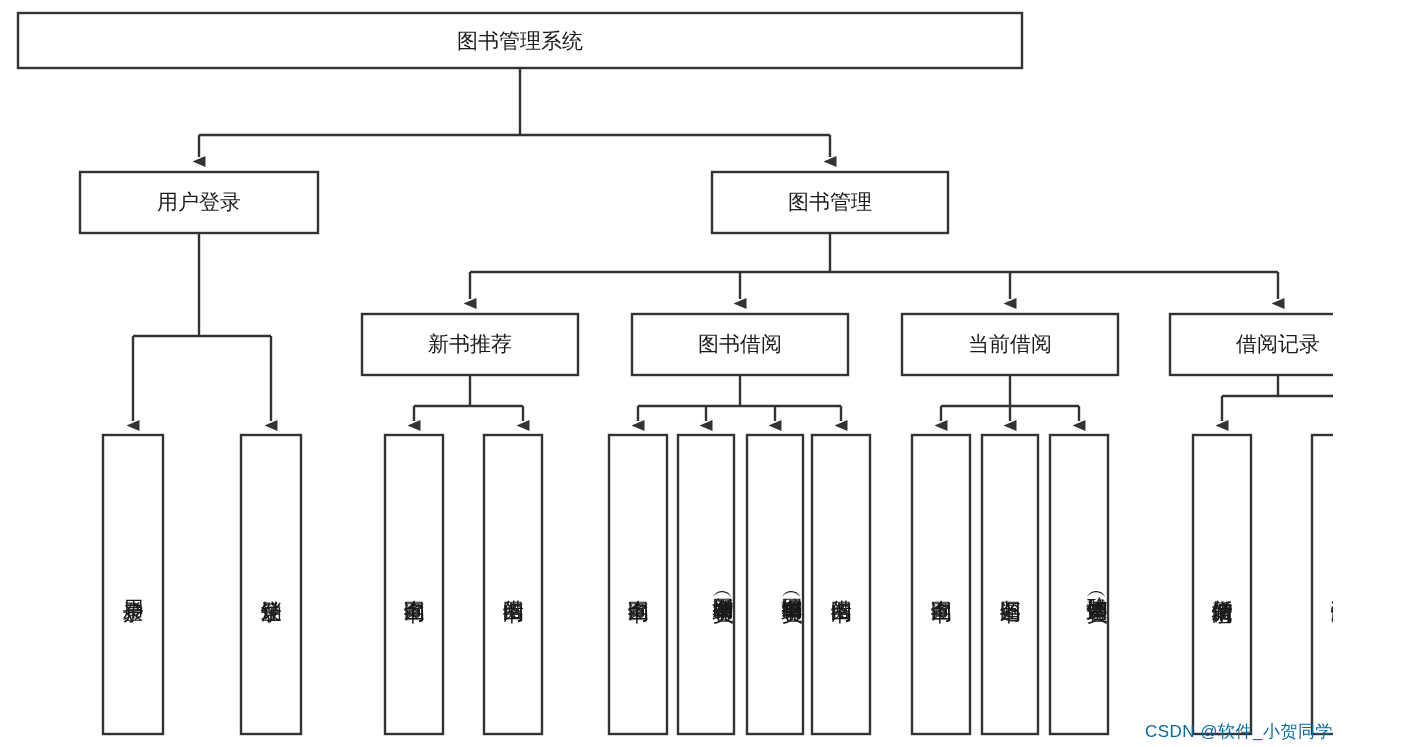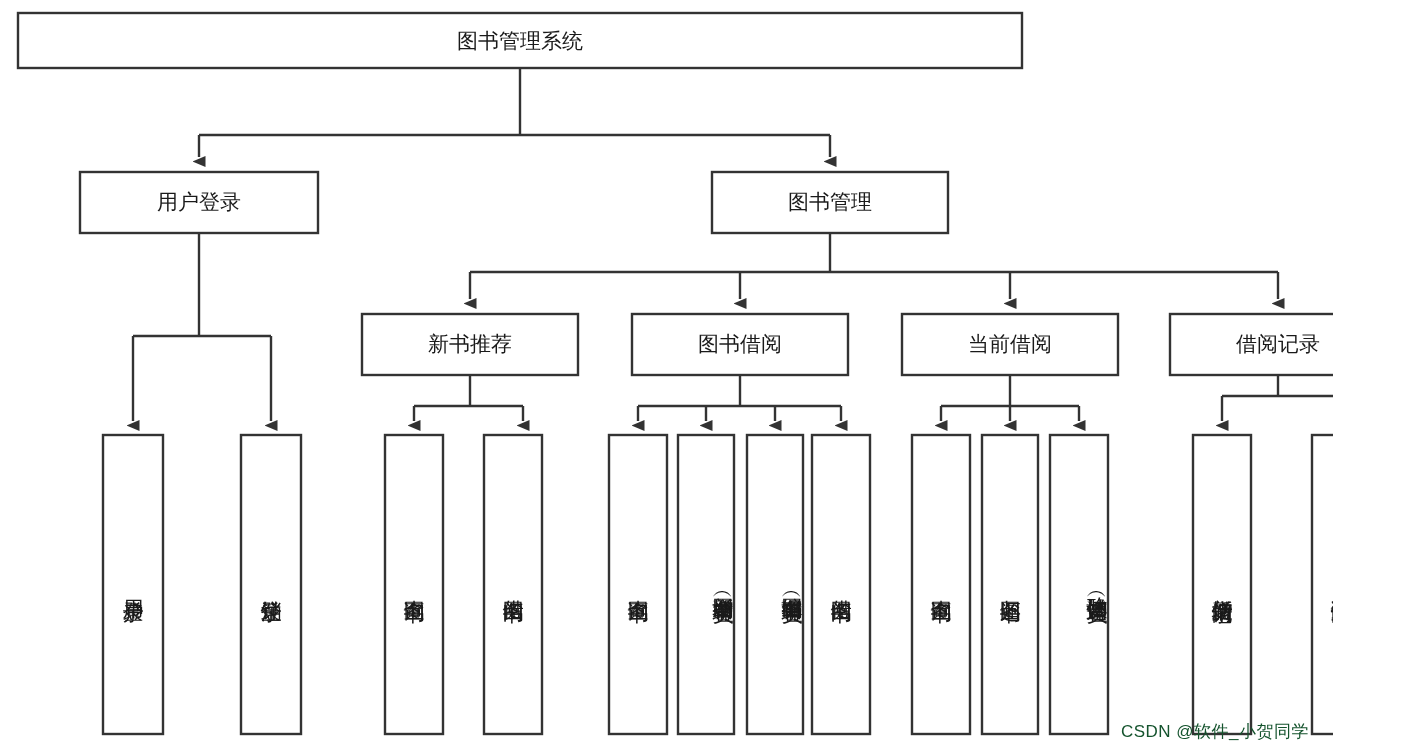--- a/index.html
+++ b/index.html
@@ -63,25 +63,25 @@
     font-family: "Liberation Sans", "DejaVu Sans", sans-serif;
     font-size: 21px;
     line-height: 1.08;
     color: #1a1a1a;
     letter-spacing: 1px;
     white-space: nowrap;
     pointer-events: none;
   }
   .watermark {
     position: absolute;
-    right: 24px;
+    right: 0;
     bottom: 4px;
     font-family: "Liberation Sans", "DejaVu Sans", sans-serif;
     font-size: 17px;
-    color: #14532d;
+    color: #0369a1;
     letter-spacing: 0.5px;
     white-space: nowrap;
   }
 </style>
 </head>
 <body>
 
 <div id="diagram-root">
 
   <svg id="tree-svg" viewBox="0 0 1405 747">

